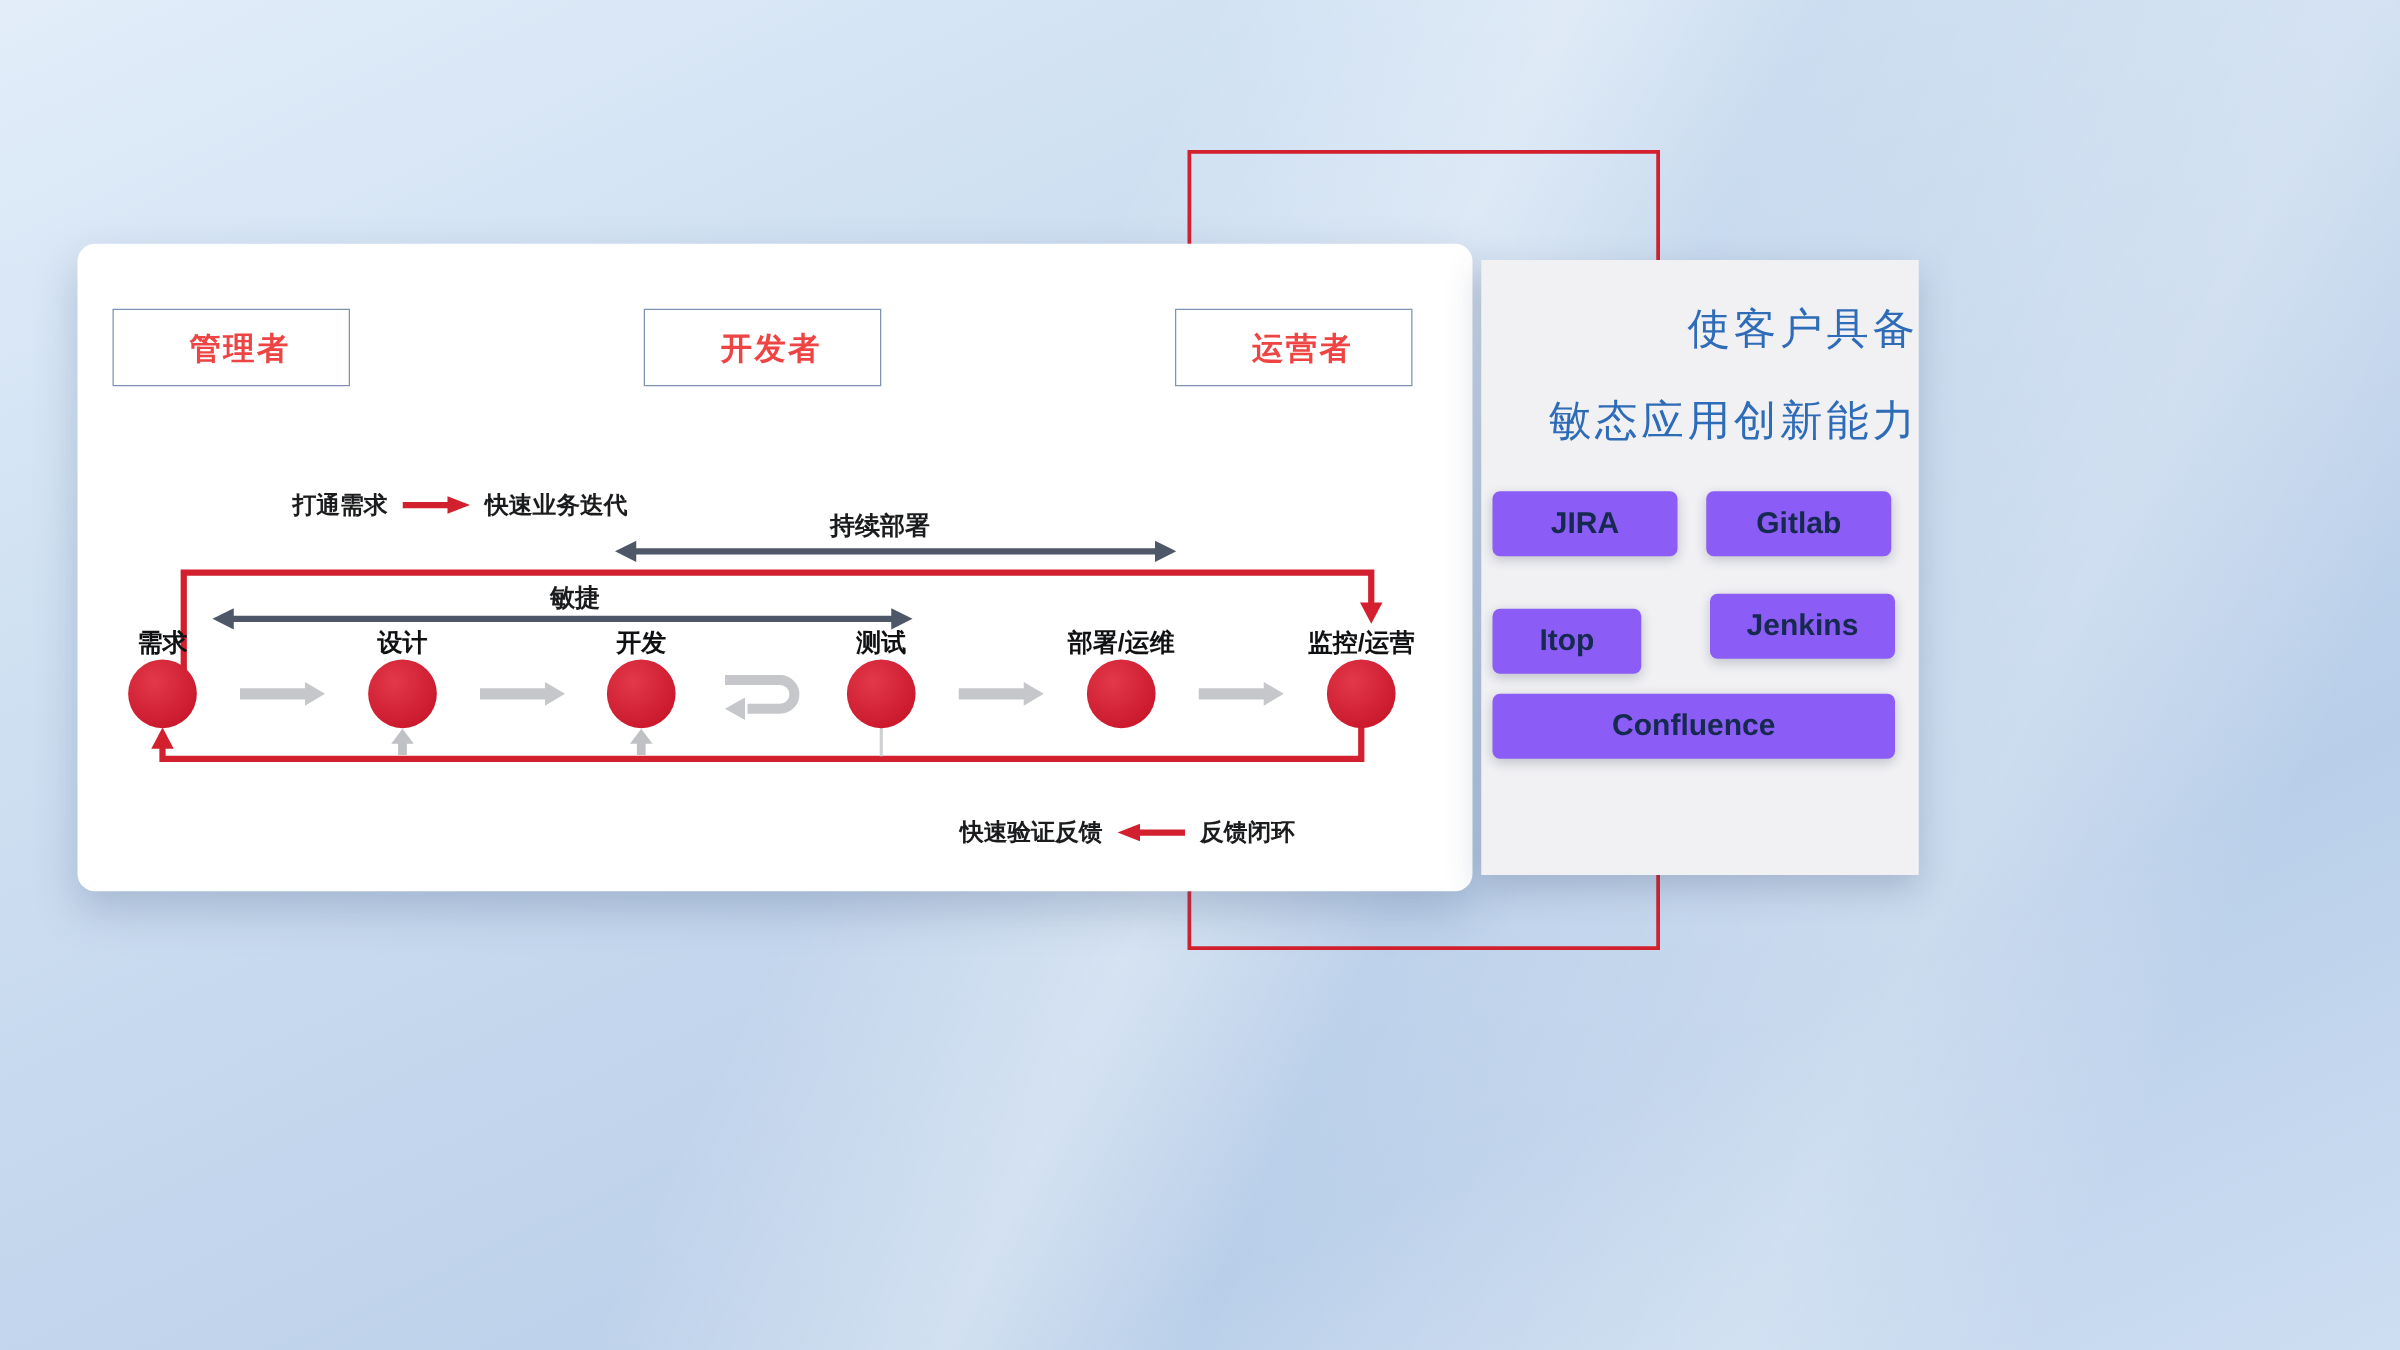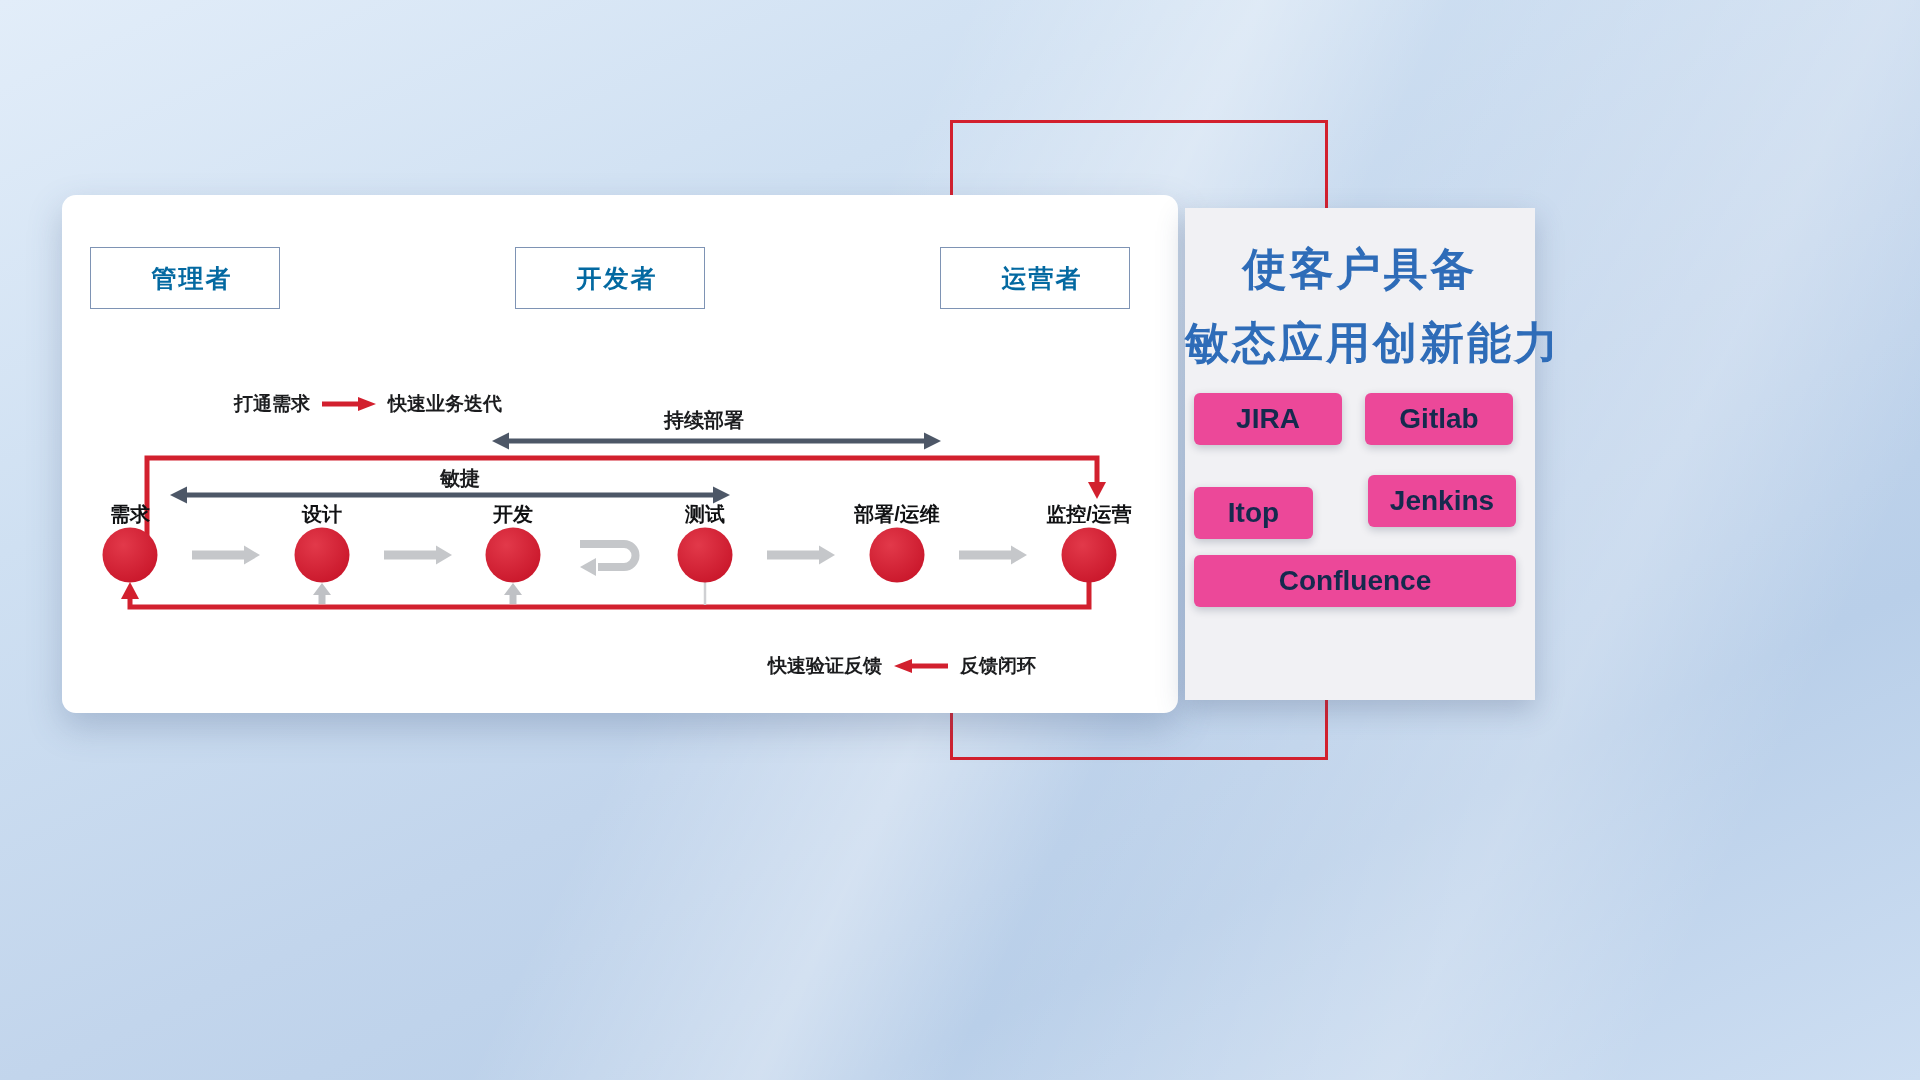--- a/index.html
+++ b/index.html
@@ -32,21 +32,21 @@
   }
 
   .roles{
     position:absolute; left:28px; top:52px; width:1040px; height:64px;
     display:flex; justify-content:space-between; z-index:3;
   }
   .role-box{
     width:190px; height:62px; background:#fff;
     border:1.5px solid #7e93b4;
     display:flex; align-items:center; justify-content:center;
-    font-size:25px; font-weight:700; color:#0369a1; letter-spacing:2px;padding-left:14px;
+    font-size:25px; font-weight:700; color:#ef4444; letter-spacing:2px;padding-left:14px;
   }
 
   .desc{
     position:absolute; left:0; top:138px; width:100%;
     text-align:center; font-size:22.5px; font-weight:700; color:#141517;
     letter-spacing:1px; z-index:3;
   }
 
   .legend-row{
     position:absolute; display:flex; align-items:center; gap:12px;
@@ -69,31 +69,31 @@
 
   .flow-svg{ position:absolute; left:0; top:0; z-index:2; }
 
   
   .side-panel{
     position:absolute; left:1185px; top:208px; width:350px; height:492px;
     background:#f1f1f4; z-index:3;
     box-shadow: 0 10px 26px rgba(60,75,110,.25);
   }
   .side-title{
-    position:absolute; left:0; width:100%; text-align:center;
-    font-size:44px; font-weight:700; color:#2e6cb8; letter-spacing:3px;
+    position:absolute; left:0; width:100%; text-align:right;
+    font-size:34px; font-weight:400; color:#2e6cb8; letter-spacing:3px;
     white-space:nowrap;
   }
   .side-title.line1{ top:32px; }
   .side-title.line2{ top:106px; }
   .tool-box{
-    position:absolute; height:52px; background:#ec4899; border-radius:6px;
+    position:absolute; height:52px; background:#8b5cf6; border-radius:6px;
     box-shadow: 0 3px 9px rgba(25,35,65,.22);
     display:flex; align-items:center; justify-content:center;
-    font-size:28px; font-weight:700; color:#152a4e;
+    font-size:24px; font-weight:700; color:#152a4e;
   }
   .tool-jira{ left:9px; top:185px; width:148px; }
   .tool-gitlab{ left:180px; top:185px; width:148px; }
   .tool-itop{ left:9px; top:279px; width:119px; }
   .tool-jenkins{ left:183px; top:267px; width:148px; }
   .tool-confluence{ left:9px; top:347px; width:322px; }
 </style>
 </head>
 <body>
 

